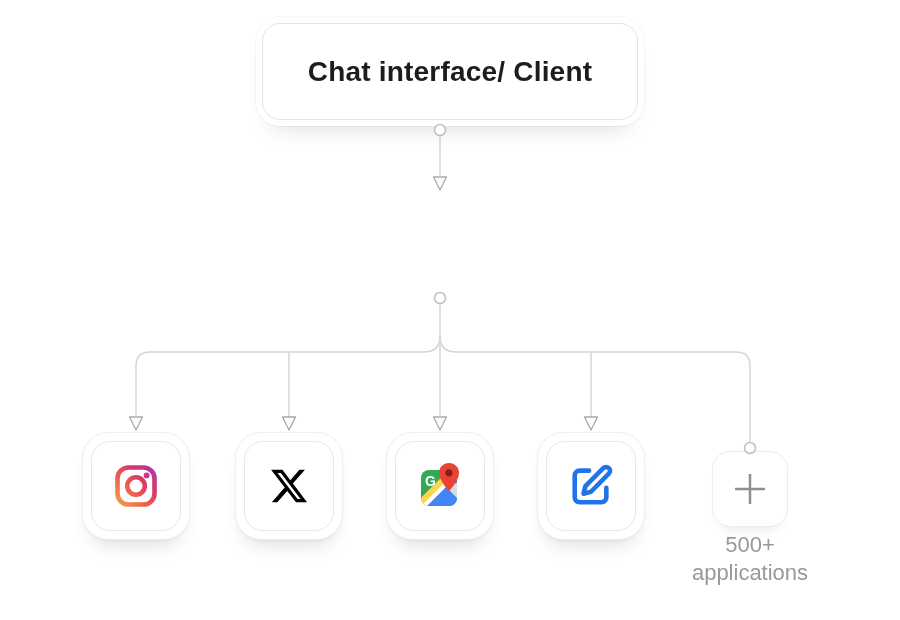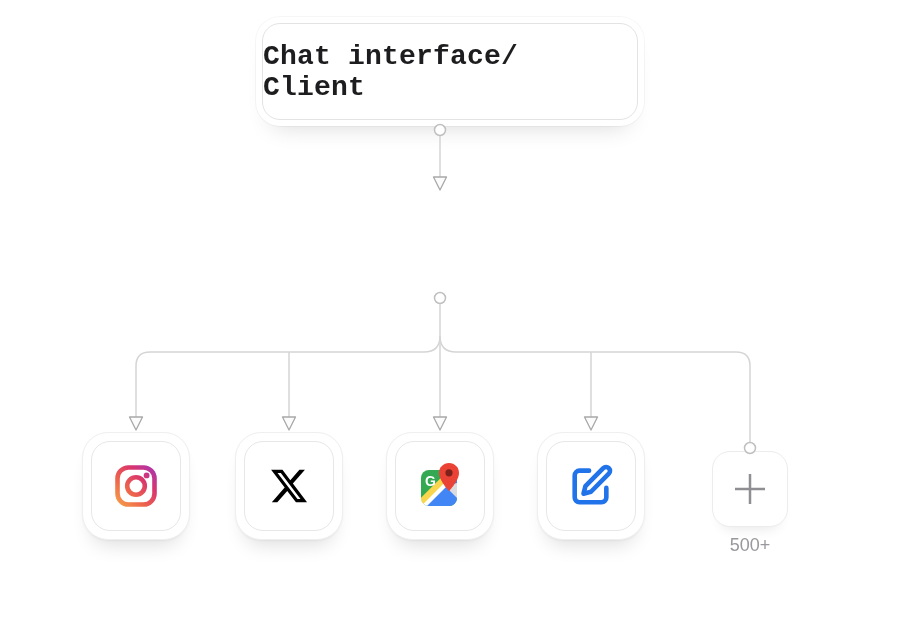--- a/index.html
+++ b/index.html
@@ -10,21 +10,20 @@
   .connectors{position:absolute;left:0;top:0;pointer-events:none;z-index:3;}
   .cline{fill:none;stroke:#D5D5D5;stroke-width:1.5;}
   .cnode{fill:#ffffff;stroke:#BFBFBF;stroke-width:1.5;}
   .carrow{fill:#FCFCFC;stroke:#A8A8A8;stroke-width:1.3;stroke-linejoin:round;}
   .card{
     position:absolute;box-sizing:border-box;background:#ffffff;
     border:1px solid #E3E3E3;border-radius:18px;
     display:flex;align-items:center;justify-content:center;
     box-shadow:0 0 0 6px #ffffff,0 0 0 7px rgba(0,0,0,0.035),0 16px 24px -10px rgba(0,0,0,0.16);
     z-index:2;
-    font-family:Liberation Mono, monospace;
   }
   .card.chat{left:262px;top:23px;width:376px;height:97px;}
   .card.mcp{left:308px;top:195px;width:284px;height:95px;border:2px solid #F4781D;}
   .card .label{font-size:28px;font-weight:600;color:#1D1D1F;letter-spacing:.2px;}
   .tile{
     position:absolute;top:432px;width:108px;height:108px;box-sizing:border-box;
     background:#ffffff;border:1px solid #EFEFEF;border-radius:26px;z-index:2;
     box-shadow:0 1px 2px rgba(0,0,0,0.04),0 14px 20px -10px rgba(0,0,0,0.14);
   }
   .tile-inner{
@@ -34,21 +33,21 @@
   }
   .tile1{left:82px;} .tile2{left:235px;} .tile3{left:386px;} .tile4{left:537px;}
   .plus-tile{
     position:absolute;left:712px;top:451px;width:76px;height:76px;box-sizing:border-box;
     background:#ffffff;border:1px solid #ECECEC;border-radius:18px;z-index:2;
     display:flex;align-items:center;justify-content:center;
     box-shadow:0 10px 14px -10px rgba(0,0,0,0.12);
   }
   .caption{
     position:absolute;left:670px;top:531px;width:160px;text-align:center;
-    color:#98989D;font-size:18px;line-height:28px;z-index:2;
+    color:#98989D;font-size:22px;line-height:28px;z-index:2;
   }
 </style>
 </head>
 <body>
 
 <div id="stage">
 
   <svg class="connectors" width="900" height="620">
 
     <path class="cline" d="M440,136 V177"></path>
@@ -130,15 +129,16 @@
     </div>
   </div>
 
   <div class="plus-tile">
     <svg width="40" height="40" viewBox="0 0 48 48">
       <path d="M24,6 V42 M6,24 H42" stroke="#8E8E93" stroke-width="3" fill="none"></path>
     </svg>
   </div>
   <div class="caption">
     <div>500+</div>
+    <div>applications</div>
   </div>
 
 </div>
 
 </body></html>

